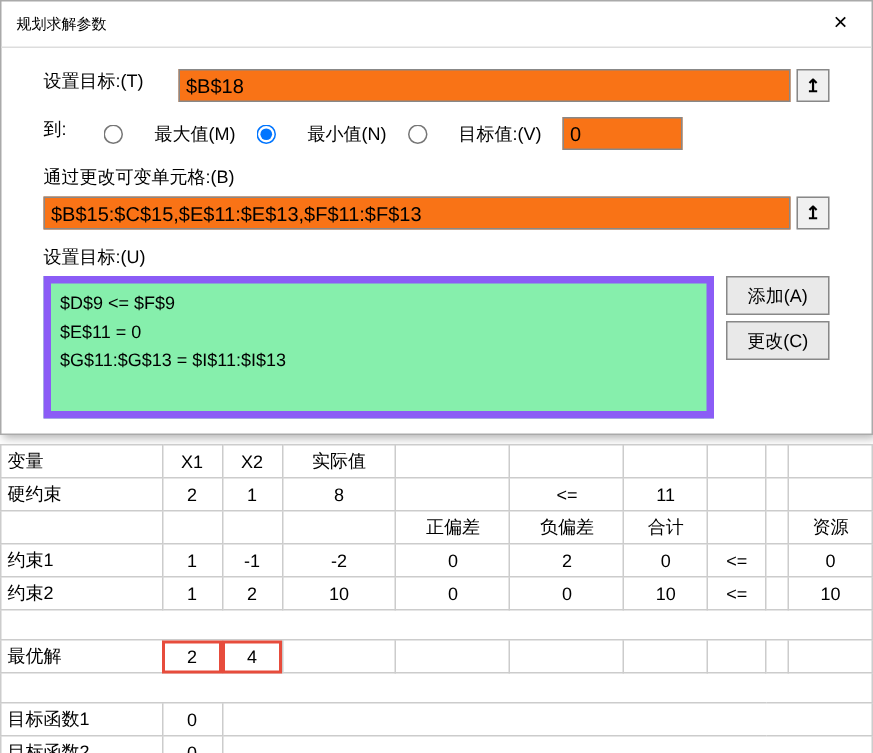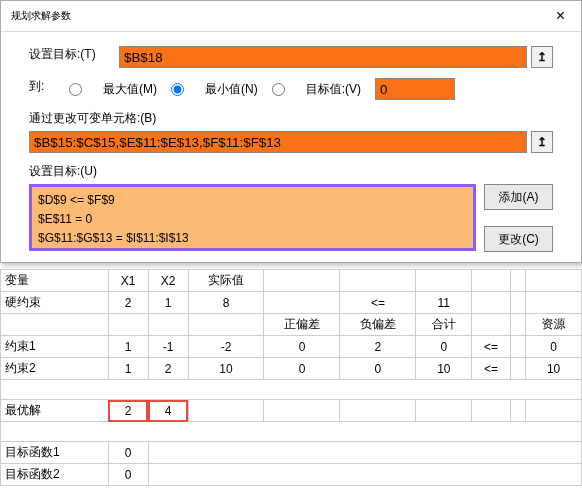--- a/index.html
+++ b/index.html
@@ -10,22 +10,22 @@
   .close-x { font-size: 16px; cursor: pointer; padding: 0 6px; }
   .content { padding: 14px 28px 10px 28px; }
   .row { display: flex; align-items: flex-start; margin-bottom: 10px; }
   .lbl { min-width: 90px; }
   .input { border: 1px solid #888; height: 22px; padding: 2px 4px; background: #f97316; }
   .input.wide { flex: 1; }
   .picker-btn { width: 22px; height: 22px; border: 1px solid #888; background: #f0f0f0; margin-left: 4px; display:flex; align-items:center; justify-content:center; }
   .radio-group { display: flex; gap: 14px; align-items: center; }
   .radio-group label { display:flex; align-items:center; gap:21px; }
   .constraints-row { display:flex; gap:8px; }
-  .constraints-box { border: 3px solid #8b5cf6; height: 67px; flex: 1; padding: 4px 6px; line-height: 1.6; background:#fdba74; overflow:auto; }
-  .side-btns { display:flex; flex-direction:column; gap:16px; width:69px; }
+  .constraints-box { border: 5px solid #8b5cf6; height: 95px; flex: 1; padding: 4px 6px; line-height: 1.6; background:#86efac; overflow:auto; }
+  .side-btns { display:flex; flex-direction:column; gap:4px; width:69px; }
   .btn { border:1px solid #888; background:#e9e9e9; height:26px; display:flex; align-items:center; justify-content:center; cursor:pointer; }
   .section-lbl { margin-bottom:4px; display:block; }
   table.spread { border-collapse: collapse; width: 100%; margin-top: 6px; background:#fff; }
   table.spread td, table.spread th { border: 1px solid #ccc; padding: 2px 4px; height: 20px; text-align: center; font-weight: normal; }
   table.spread th:first-child, table.spread td:first-child { text-align: left; }
   .red-box { outline: 2px solid #e74c3c; outline-offset: -2px; }
   .up-arrow { font-size: 12px; font-weight:bold; }
 </style>
 </head>
 <body>

